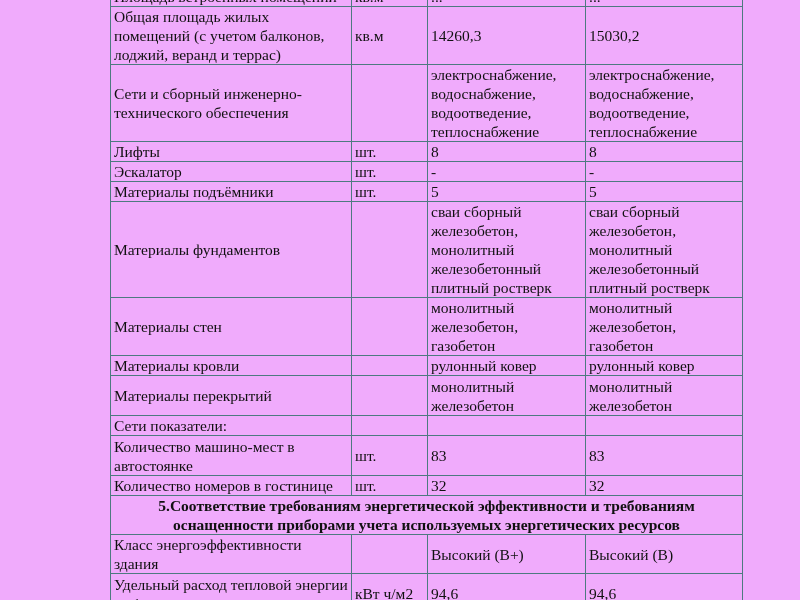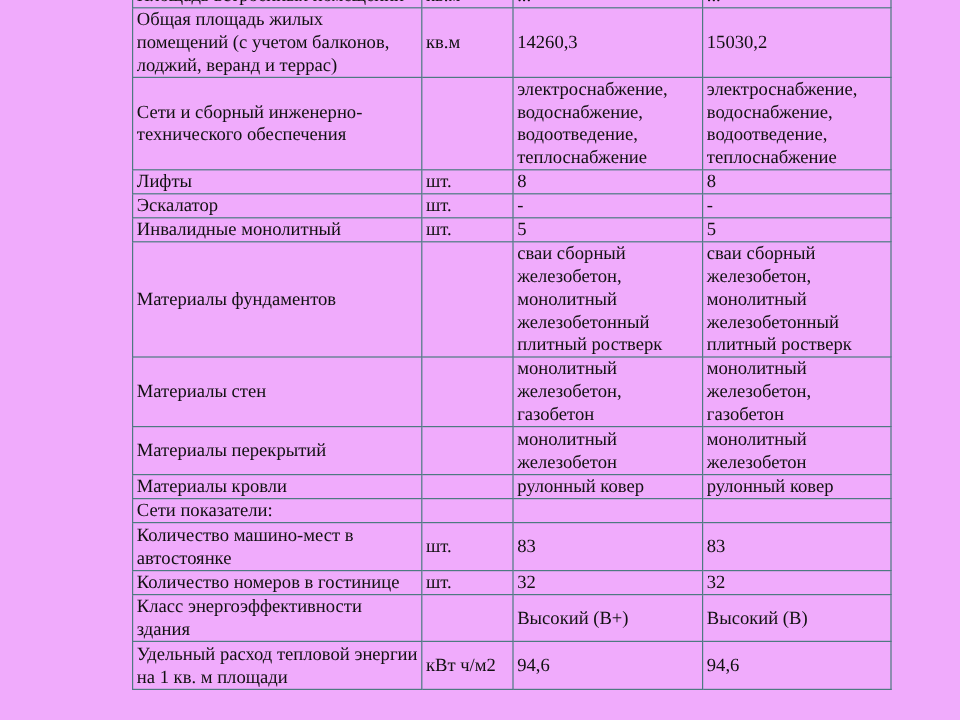--- a/index.html
+++ b/index.html
@@ -96,21 +96,21 @@
       </tr>
 
       <tr style="height:20px;padding-left:12px;">
         <td>Эскалатор</td>
         <td>шт.</td>
         <td class="center">-</td>
         <td class="center">-</td>
       </tr>
 
       <tr style="height:20px;">
-        <td>Инвалидные монолитный</td>
+        <td>Материалы подъёмники</td>
         <td>шт.</td>
         <td class="center">5</td>
         <td class="center">5</td>
       </tr>
 
       <tr style="height:95px;">
         <td>Материалы фундаментов</td>
         <td></td>
         <td class="center ml">сваи сборный
 железобетон,
@@ -128,34 +128,34 @@
         <td>Материалы стен</td>
         <td></td>
         <td class="center ml">монолитный
 железобетон,
 газобетон</td>
         <td class="center ml">монолитный
 железобетон,
 газобетон</td>
       </tr>
 
+      <tr style="height:20px;">
+        <td>Материалы кровли</td>
+        <td></td>
+        <td class="center">рулонный ковер</td>
+        <td class="center">рулонный ковер</td>
+      </tr>
+
       <tr style="height:40px;">
         <td>Материалы перекрытий</td>
         <td></td>
         <td class="center ml">монолитный
 железобетон</td>
         <td class="center ml">монолитный
 железобетон</td>
-      </tr>
-
-      <tr style="height:20px;">
-        <td>Материалы кровли</td>
-        <td></td>
-        <td class="center">рулонный ковер</td>
-        <td class="center">рулонный ковер</td>
       </tr>
 
       <tr style="height:20px;">
         <td>Сети показатели:</td>
         <td></td>
         <td class="center"></td>
         <td class="center"></td>
       </tr>
 
       <tr style="height:40px;">
@@ -165,20 +165,23 @@
         <td class="center">83</td>
       </tr>
 
       <tr style="height:20px;">
         <td>Количество номеров в гостинице</td>
         <td>шт.</td>
         <td class="center">32</td>
         <td class="center">32</td>
       </tr>
 
+      <tr style="height:39px;">
+        <td colspan="4" class="section">5.Соответствие требованиям энергетической эффективности и требованиям оснащенности приборами учета используемых энергетических ресурсов</td>
+      </tr>
 
       <tr style="height:39px;">
         <td>Класс энергоэффективности здания</td>
         <td></td>
         <td class="center">Высокий (В+)</td>
         <td class="center">Высокий (В)</td>
       </tr>
 
       <tr style="height:40px;">
         <td>Удельный расход тепловой энергии на 1 кв. м площади</td>

